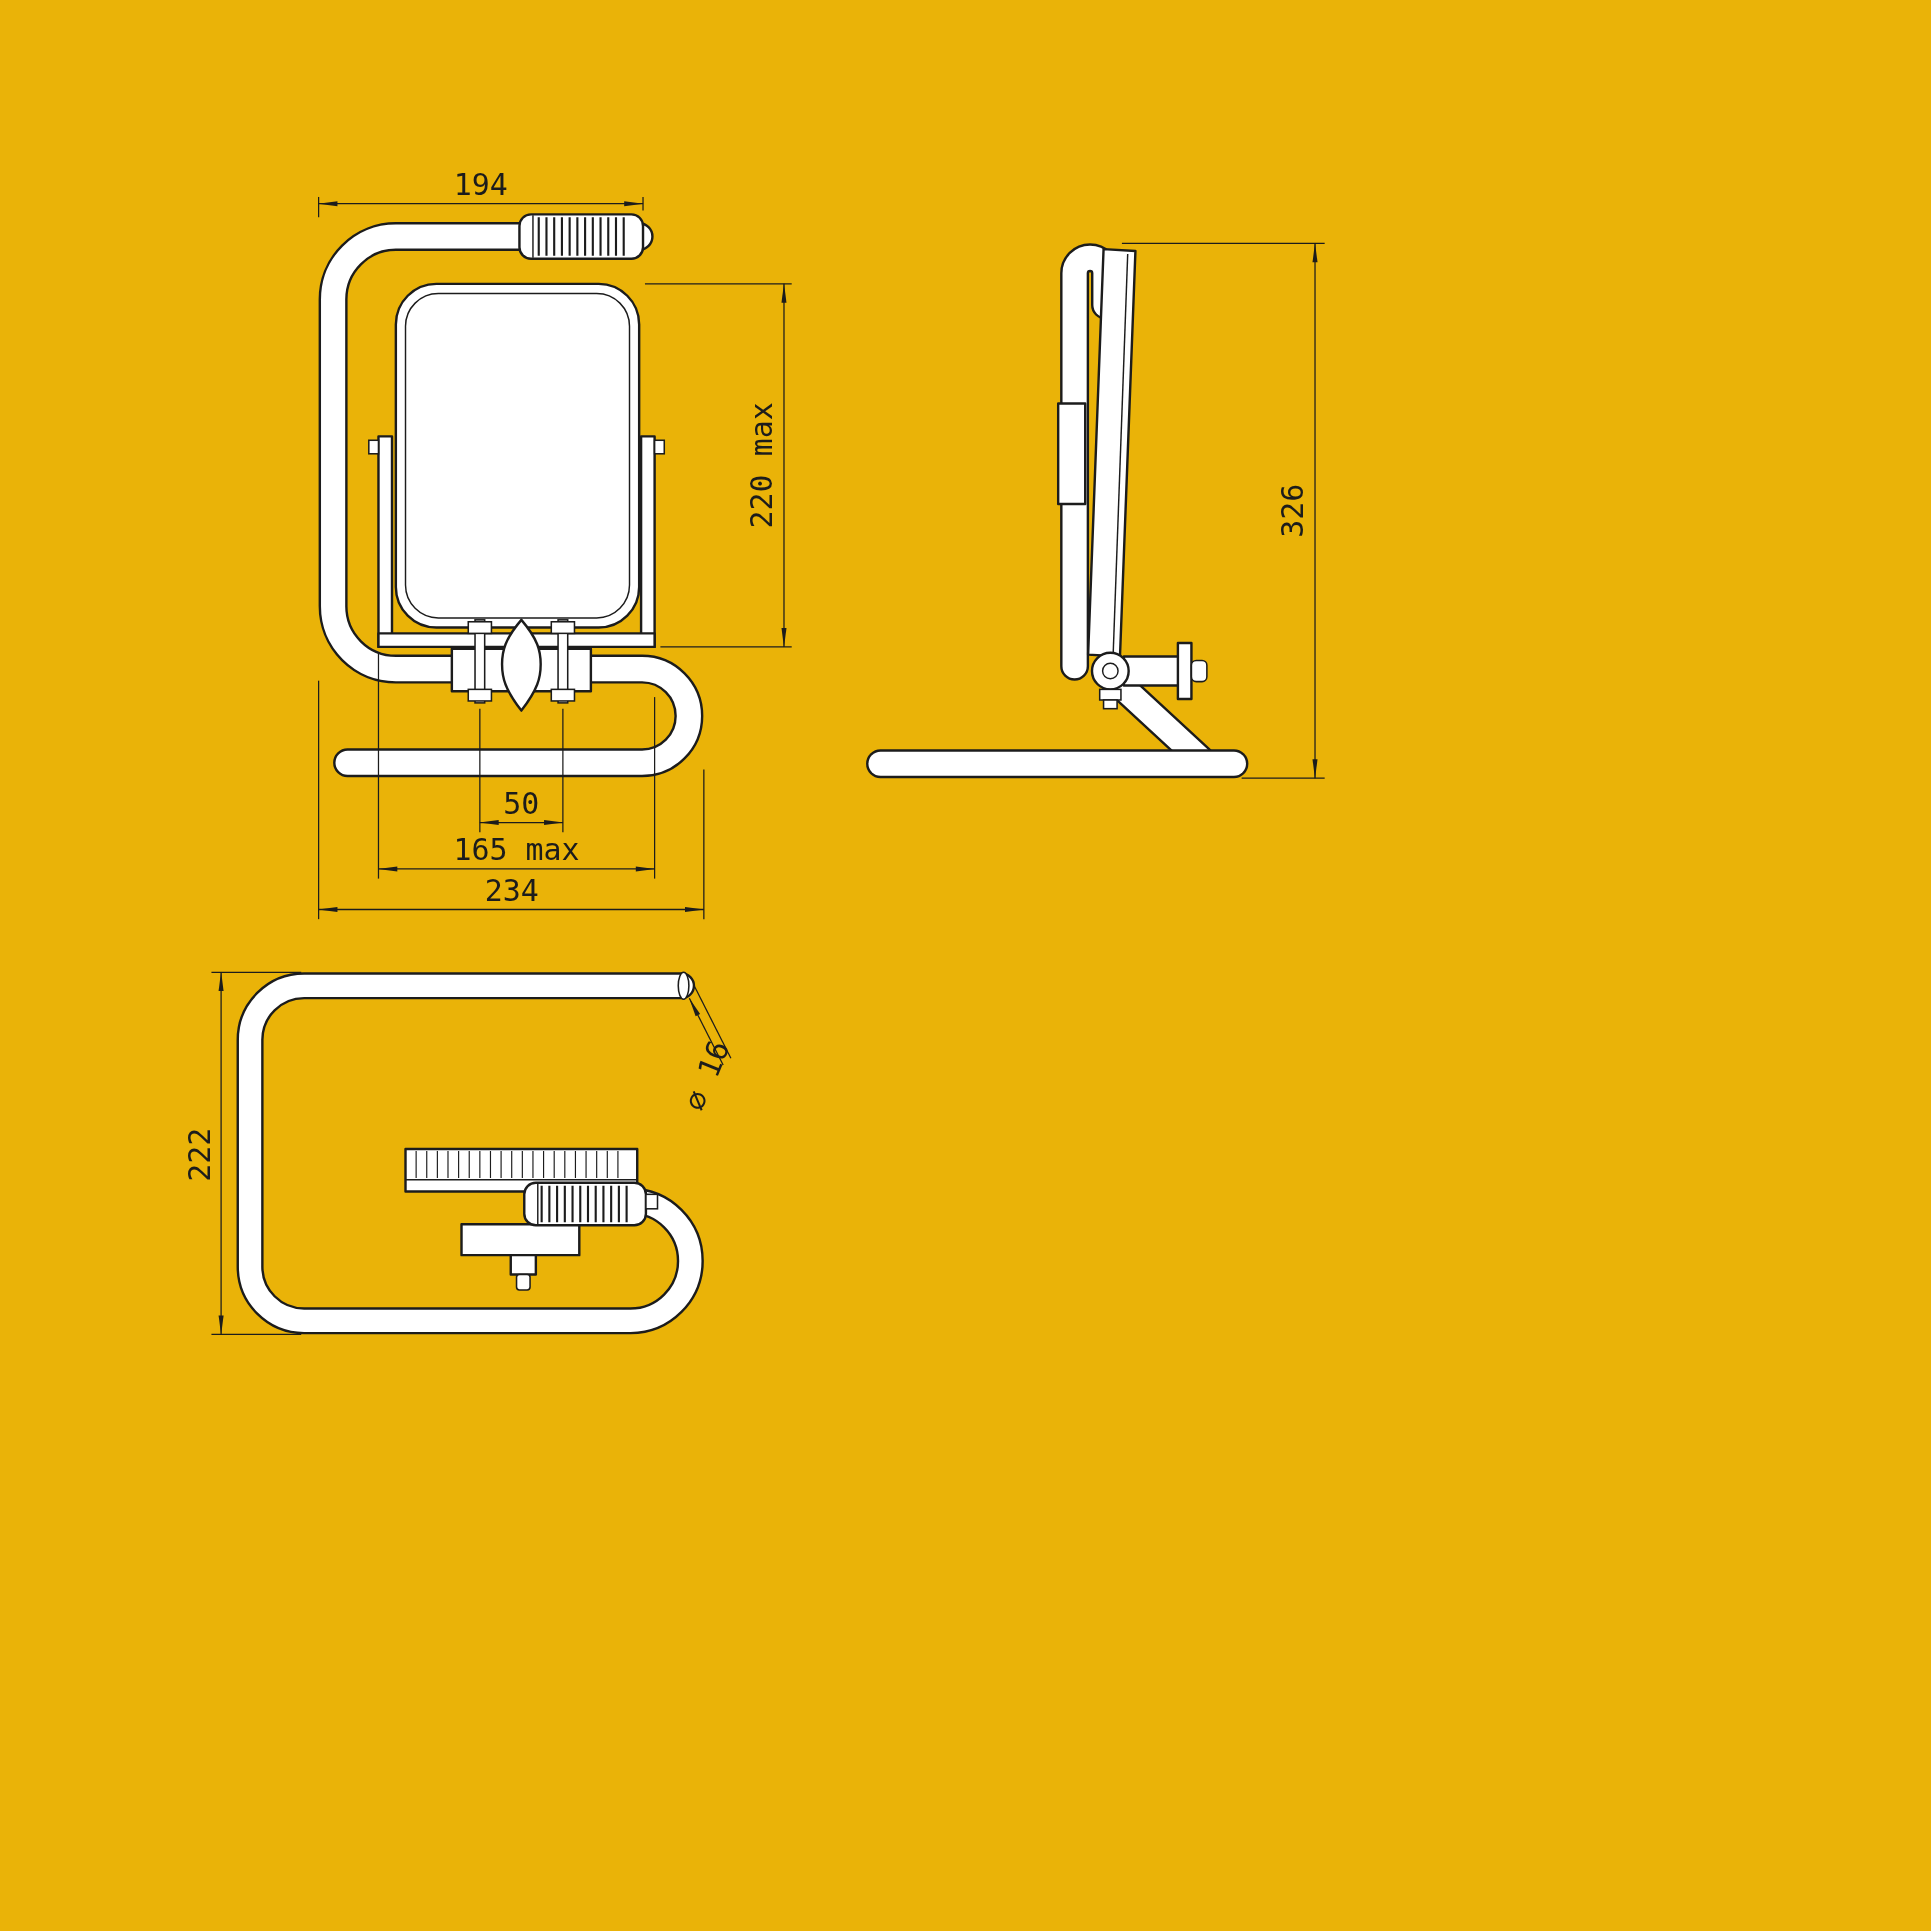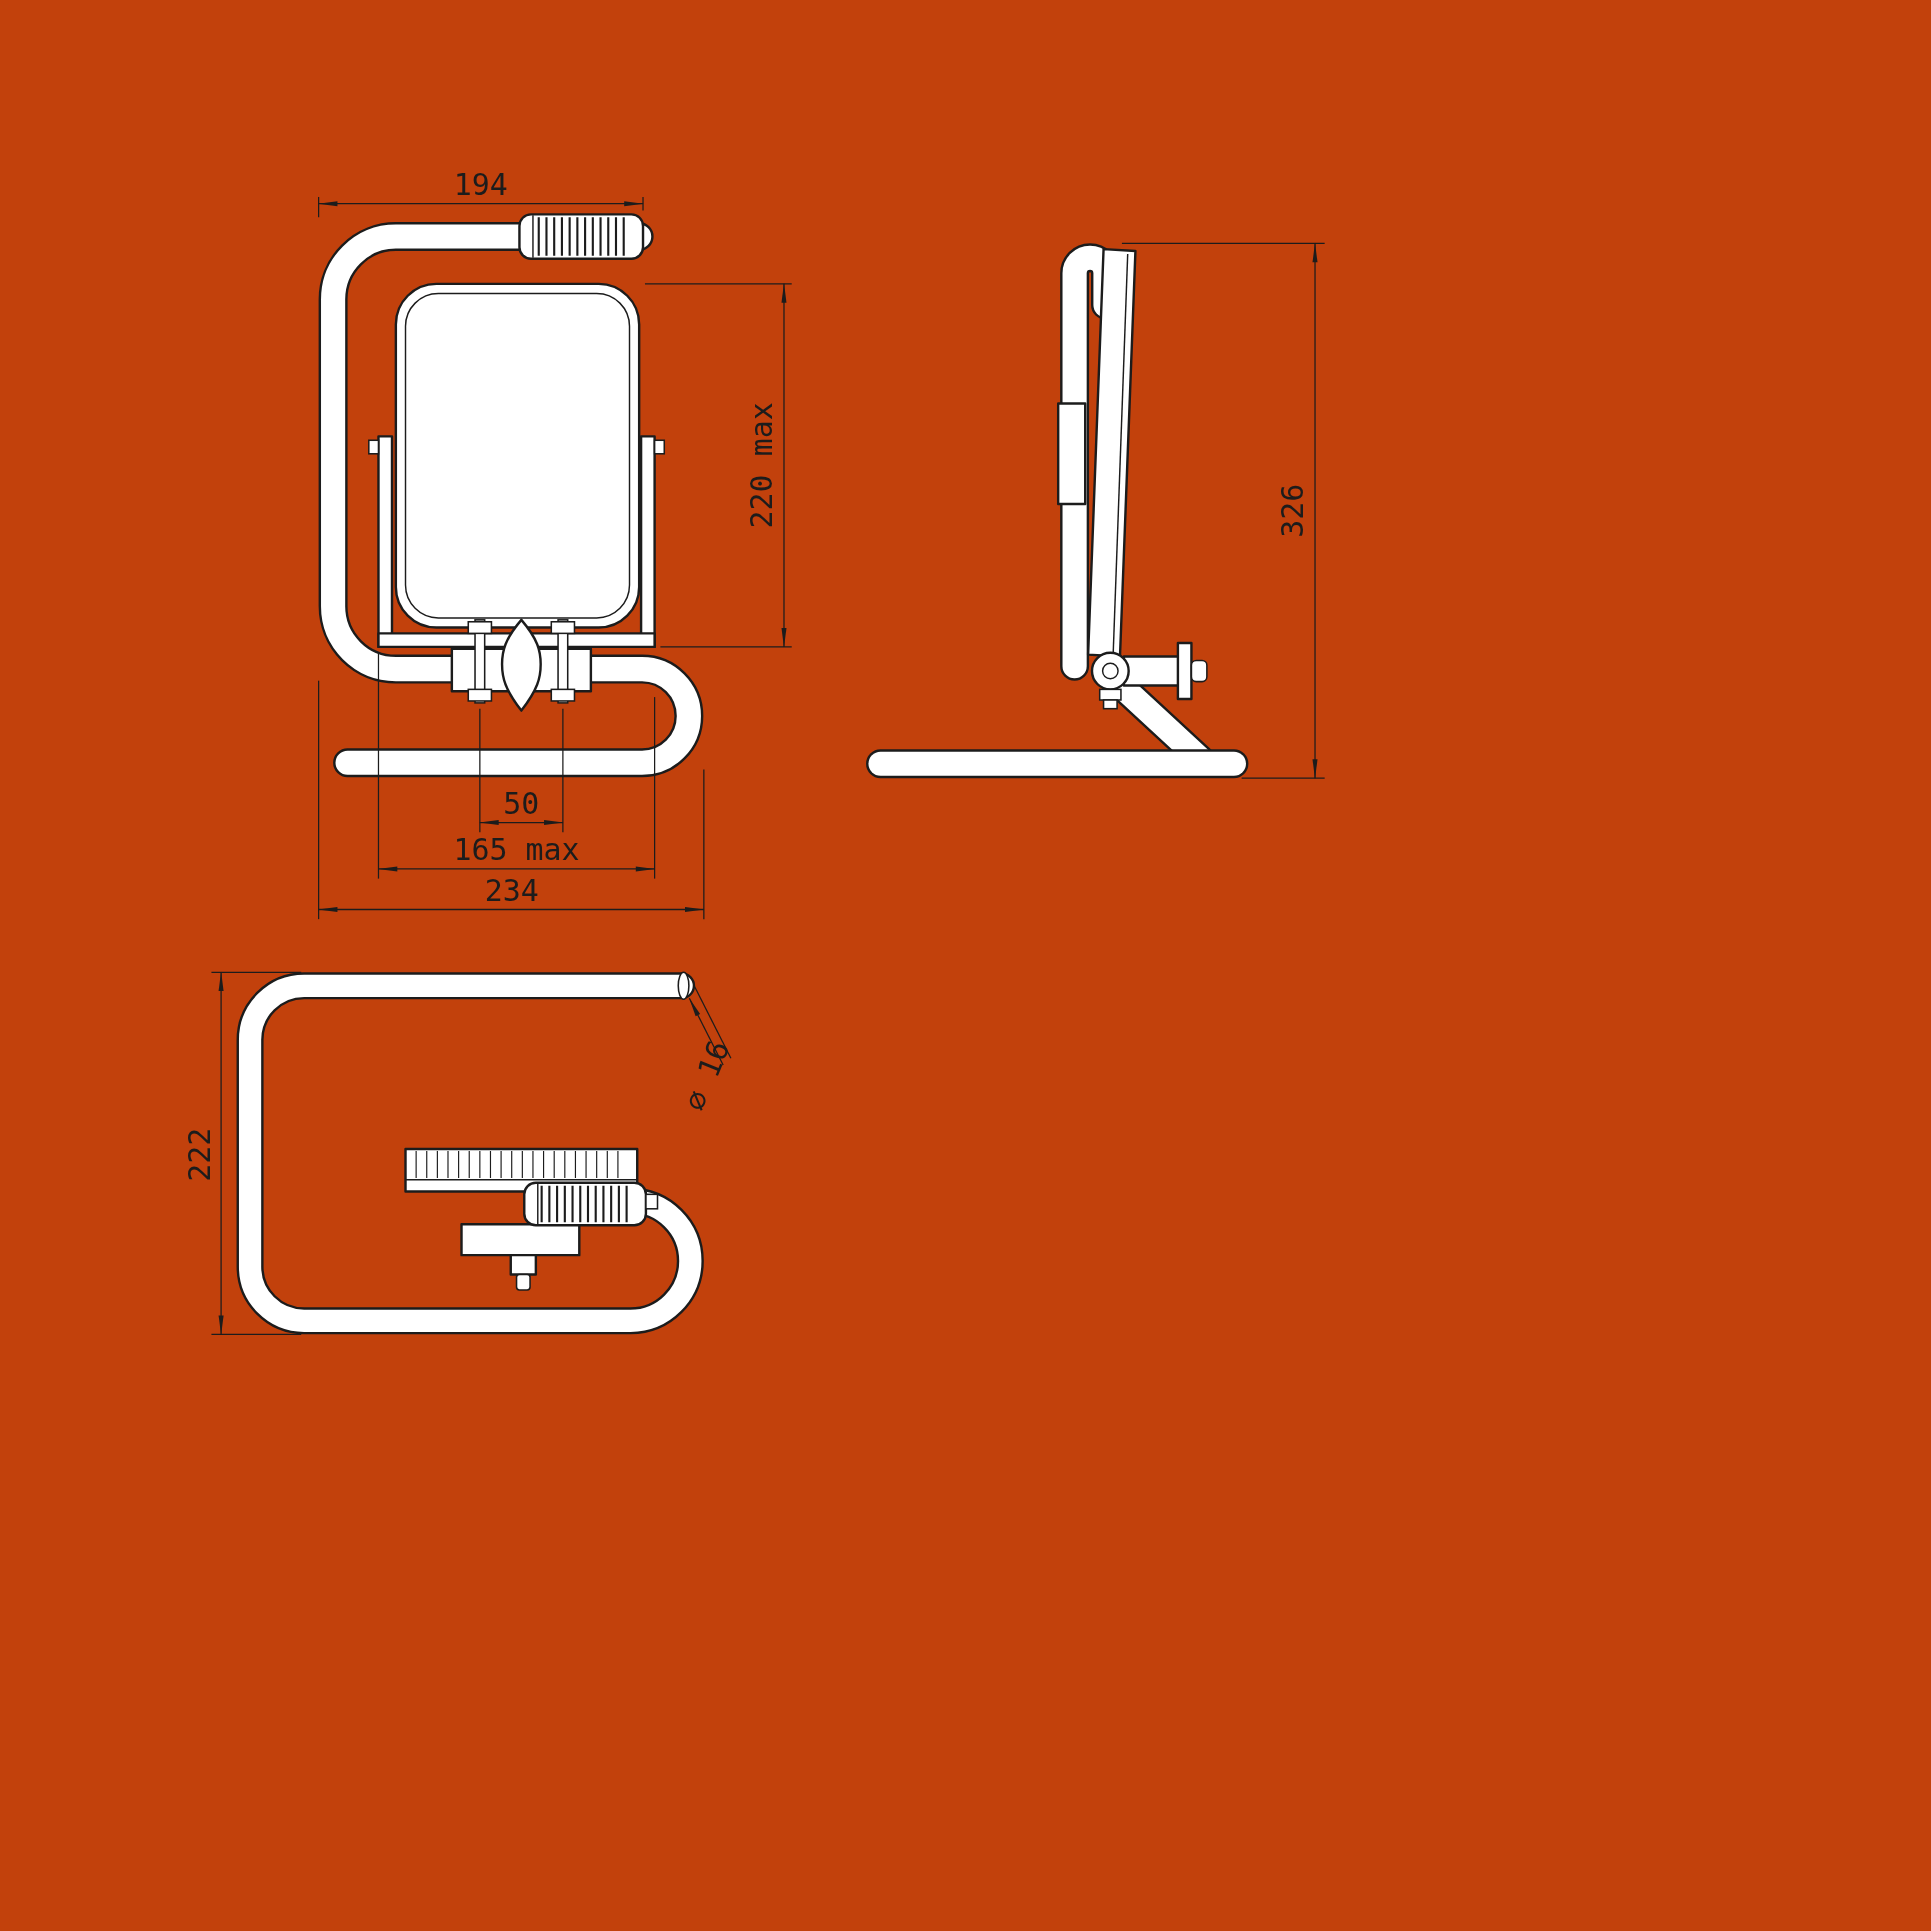--- a/index.html
+++ b/index.html
@@ -1,16 +1,16 @@
 <!DOCTYPE html>
 <html><head>
 <meta charset="utf-8">
 <style>
   html,body{margin:0;padding:0;background:#ffffff;}
-  .page{width:1931px;height:1931px;background:#c2410c;position:relative;font-family:"DejaVu Sans Mono",monospace;}
+  .page{width:1931px;height:1931px;background:#eab308;position:relative;font-family:"DejaVu Sans Mono",monospace;}
   .olw{stroke:#1c1c1c;fill:#ffffff;stroke-width:2.5;stroke-linejoin:round;}
   .thin{stroke:#1c1c1c;fill:none;stroke-width:1.5;}
   .thinw{stroke:#1c1c1c;fill:#ffffff;stroke-width:1.6;}
   
   .tubeA{stroke:#1c1c1c;stroke-width:30;fill:none;stroke-linecap:round;stroke-linejoin:round;}
   .tubeB{stroke:#ffffff;stroke-width:25;fill:none;stroke-linecap:round;stroke-linejoin:round;}
   .w28{stroke-width:28;}
   .w23{stroke-width:23;}
   
   .dim{stroke:#1c1c1c;stroke-width:1.3;fill:none;}

